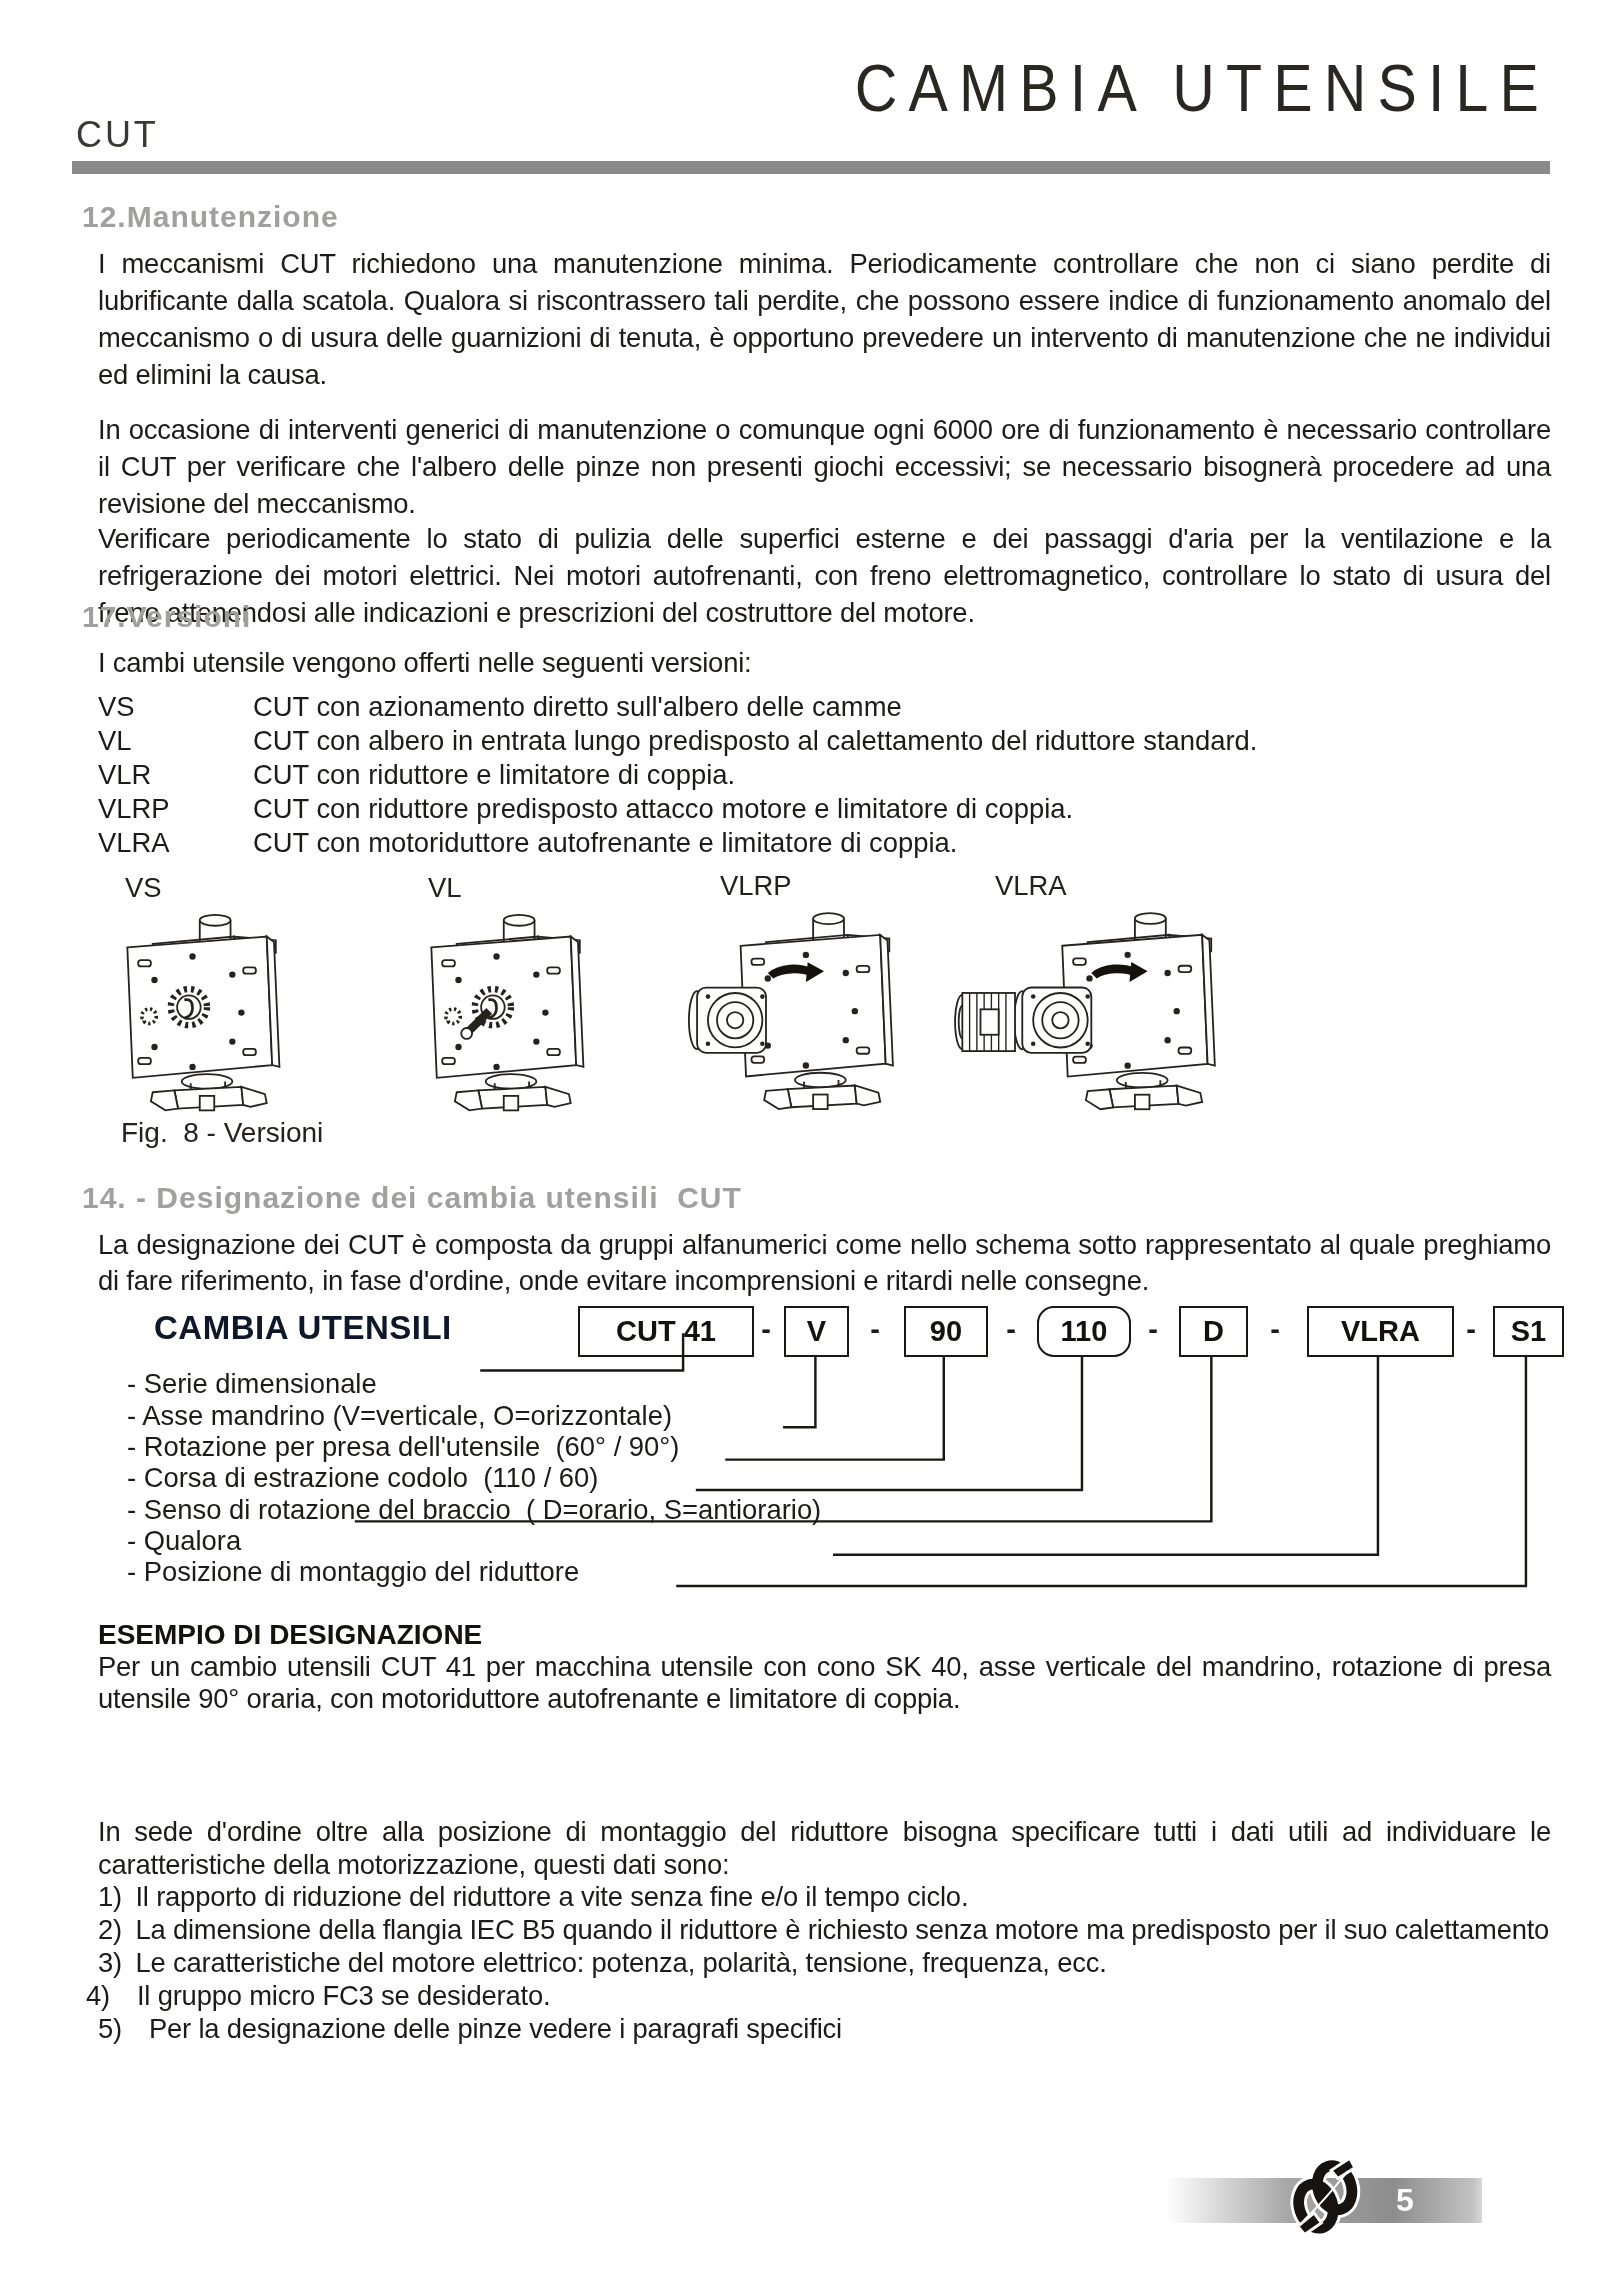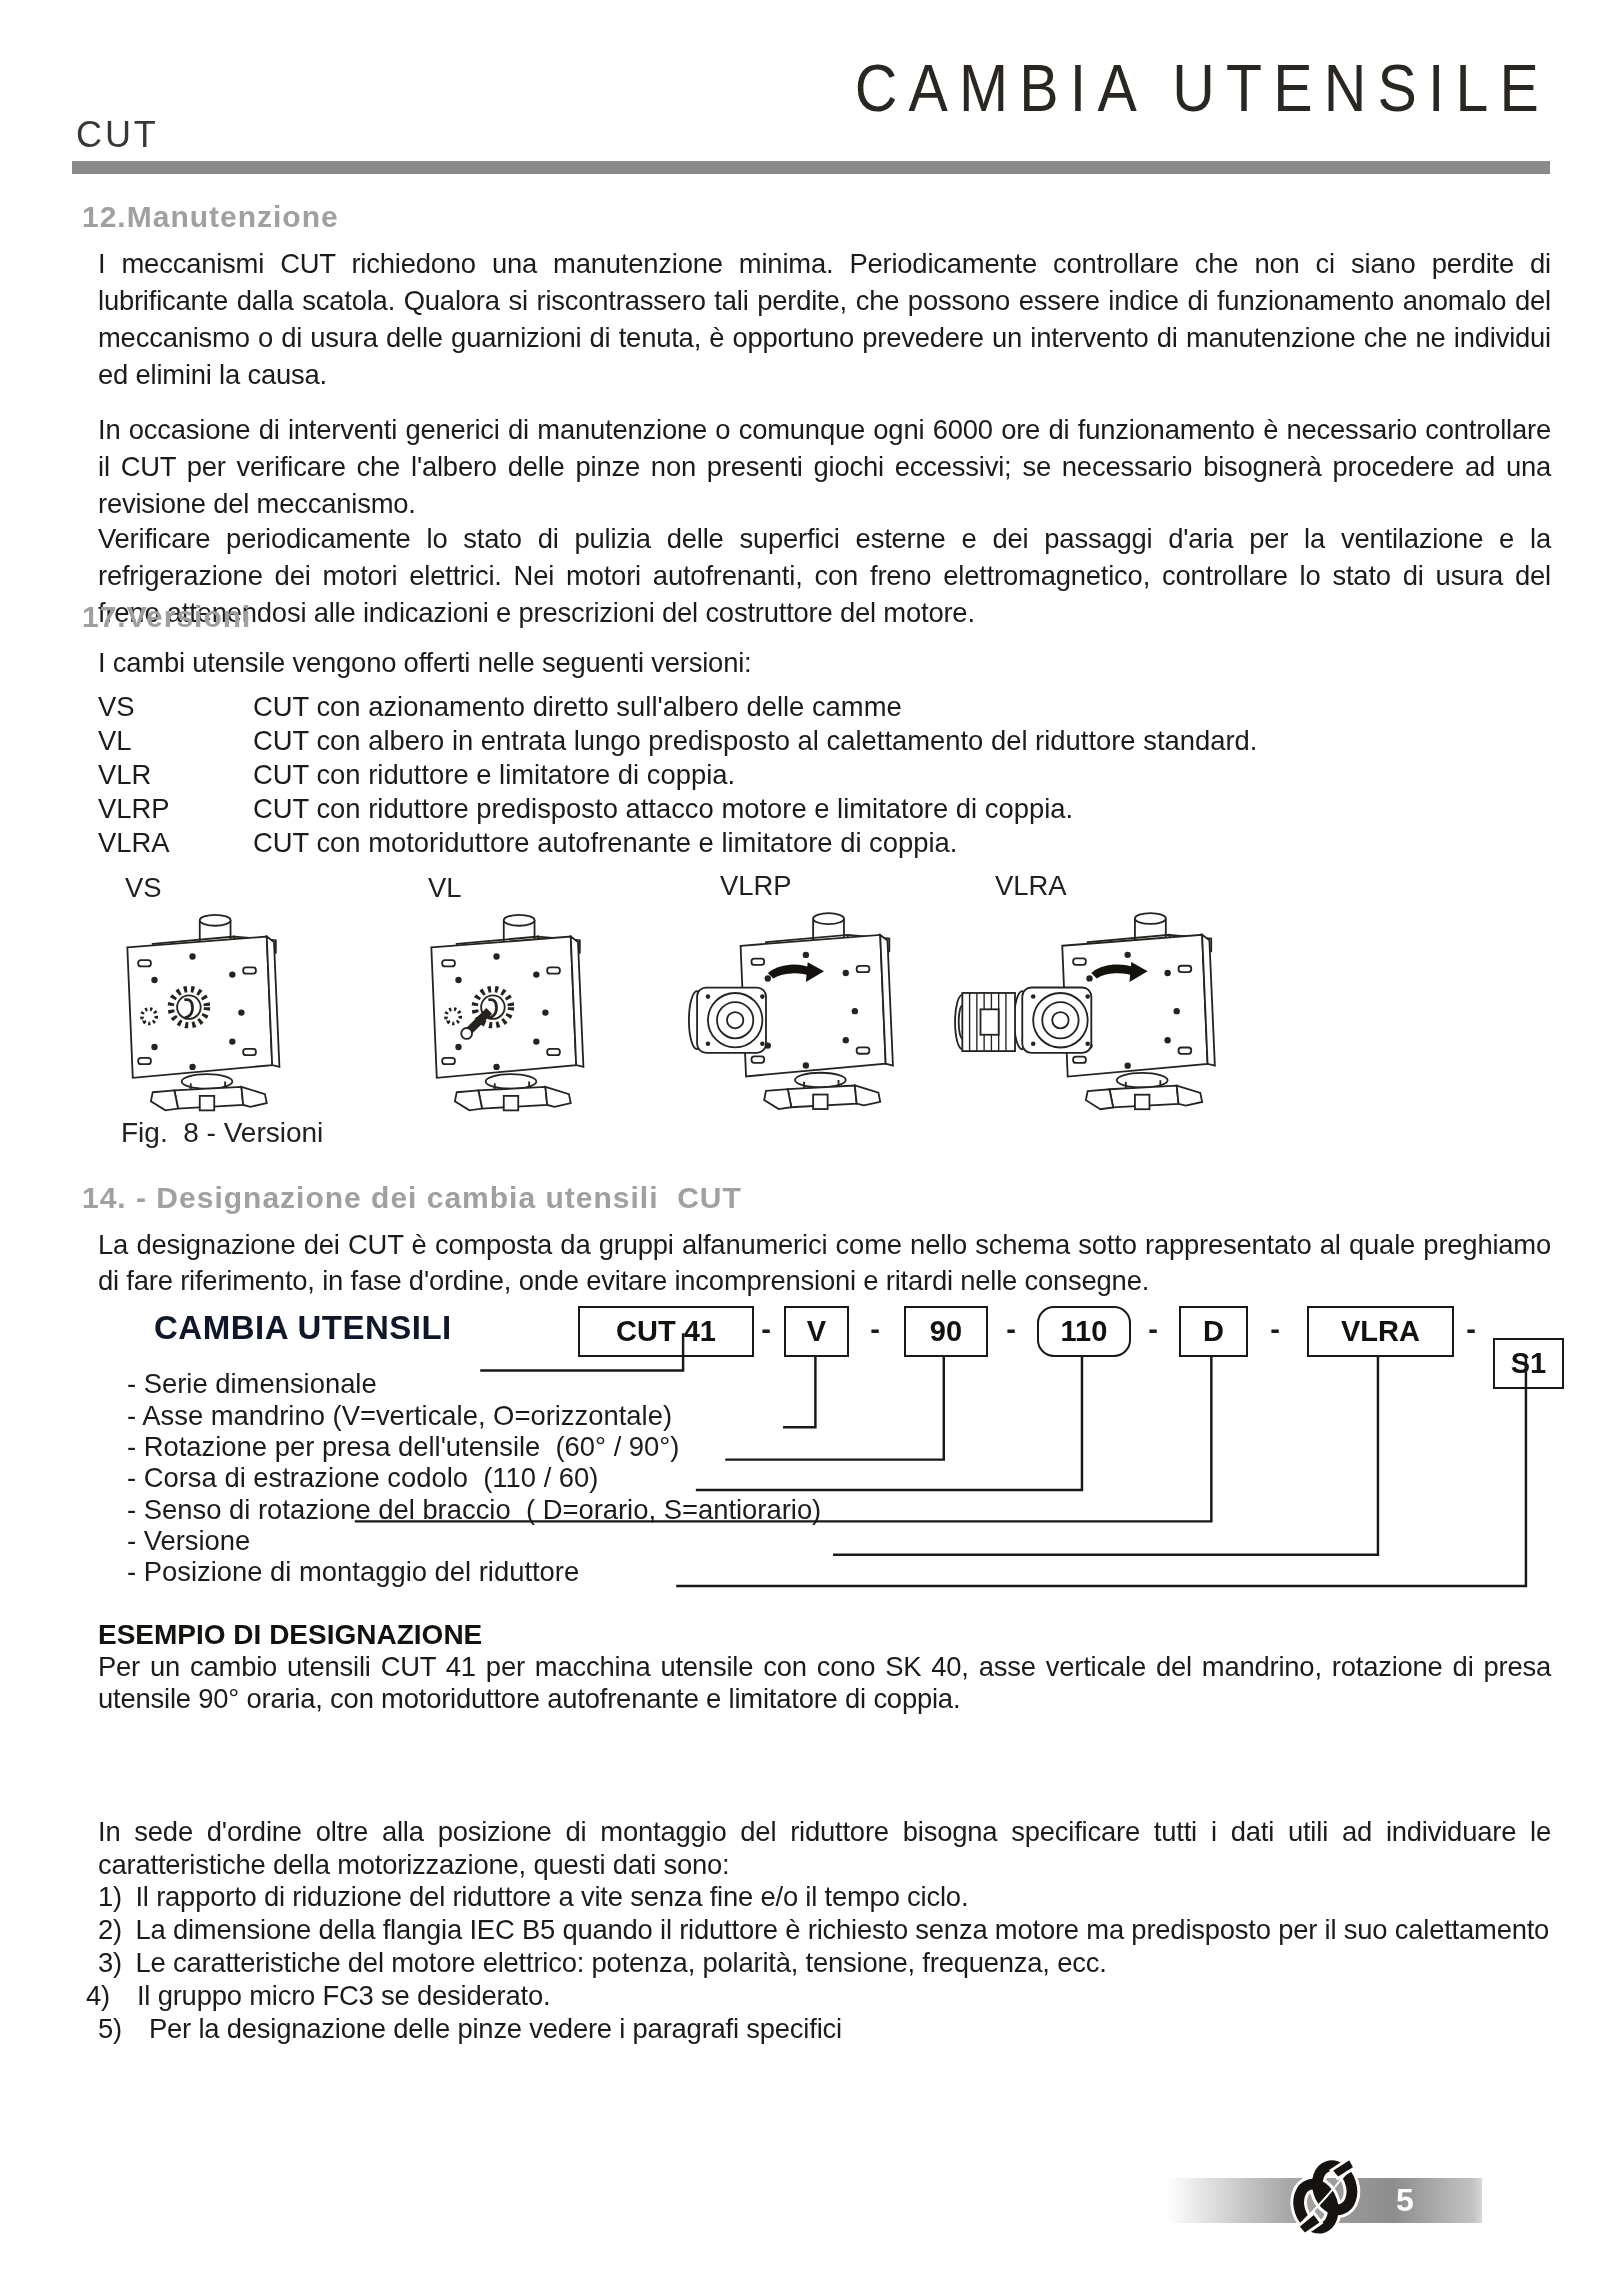--- a/index.html
+++ b/index.html
@@ -177,34 +177,34 @@
   <div class="abs para" style="top:1227px;line-height:36px;">La designazione dei CUT è composta da gruppi alfanumerici come nello schema sotto rappresentato al quale preghiamo di fare riferimento, in fase d'ordine, onde evitare incomprensioni e ritardi nelle consegne.</div>
 
   <div class="abs schema-label">CAMBIA UTENSILI</div>
 
   <div class="code-box" style="left:578px;width:172px;">CUT 41</div>
   <div class="code-box" style="left:784px;width:61px;">V</div>
   <div class="code-box" style="left:904px;width:80px;">90</div>
   <div class="code-box" style="left:1037px;width:90px;border-radius:17px;">110</div>
   <div class="code-box" style="left:1179px;width:65px;">D</div>
   <div class="code-box" style="left:1307px;width:143px;">VLRA</div>
-  <div class="code-box" style="left:1493px;width:67px;margin-top:32px;">S1</div>
+  <div class="code-box" style="left:1493px;width:67px;">S1</div>
   <span class="dash-sep" style="left:766px;">-</span>
   <span class="dash-sep" style="left:875px;">-</span>
   <span class="dash-sep" style="left:1011px;">-</span>
   <span class="dash-sep" style="left:1153px;">-</span>
   <span class="dash-sep" style="left:1275px;">-</span>
   <span class="dash-sep" style="left:1471px;">-</span>
 
   <div class="abs legend-item" style="top:1368px;">- Serie dimensionale</div>
   <div class="abs legend-item" style="top:1400px;">- Asse mandrino (V=verticale, O=orizzontale)</div>
   <div class="abs legend-item" style="top:1431px;">- Rotazione per presa dell'utensile  (60° / 90°)</div>
   <div class="abs legend-item" style="top:1462px;">- Corsa di estrazione codolo  (110 / 60)</div>
   <div class="abs legend-item" style="top:1494px;">- Senso di rotazione del braccio  ( D=orario, S=antiorario)</div>
-  <div class="abs legend-item" style="top:1525px;">- Versione</div>
+  <div class="abs legend-item" style="top:1525px;">- Qualora</div>
   <div class="abs legend-item" style="top:1556px;">- Posizione di montaggio del riduttore</div>
 
   <svg class="abs overlay" width="1621" height="2293" viewBox="0 0 1654 2339">
     <g fill="none" stroke="#1a1814" stroke-width="2.5">
       <path d="M490,1398 H697 V1360"></path>
       <path d="M832,1384 V1456 H799"></path>
       <path d="M963,1384 V1489 H740"></path>
       <path d="M1104,1384 V1520 H710"></path>
       <path d="M1236,1384 V1552 H362"></path>
       <path d="M1406,1384 V1586 H850"></path>

